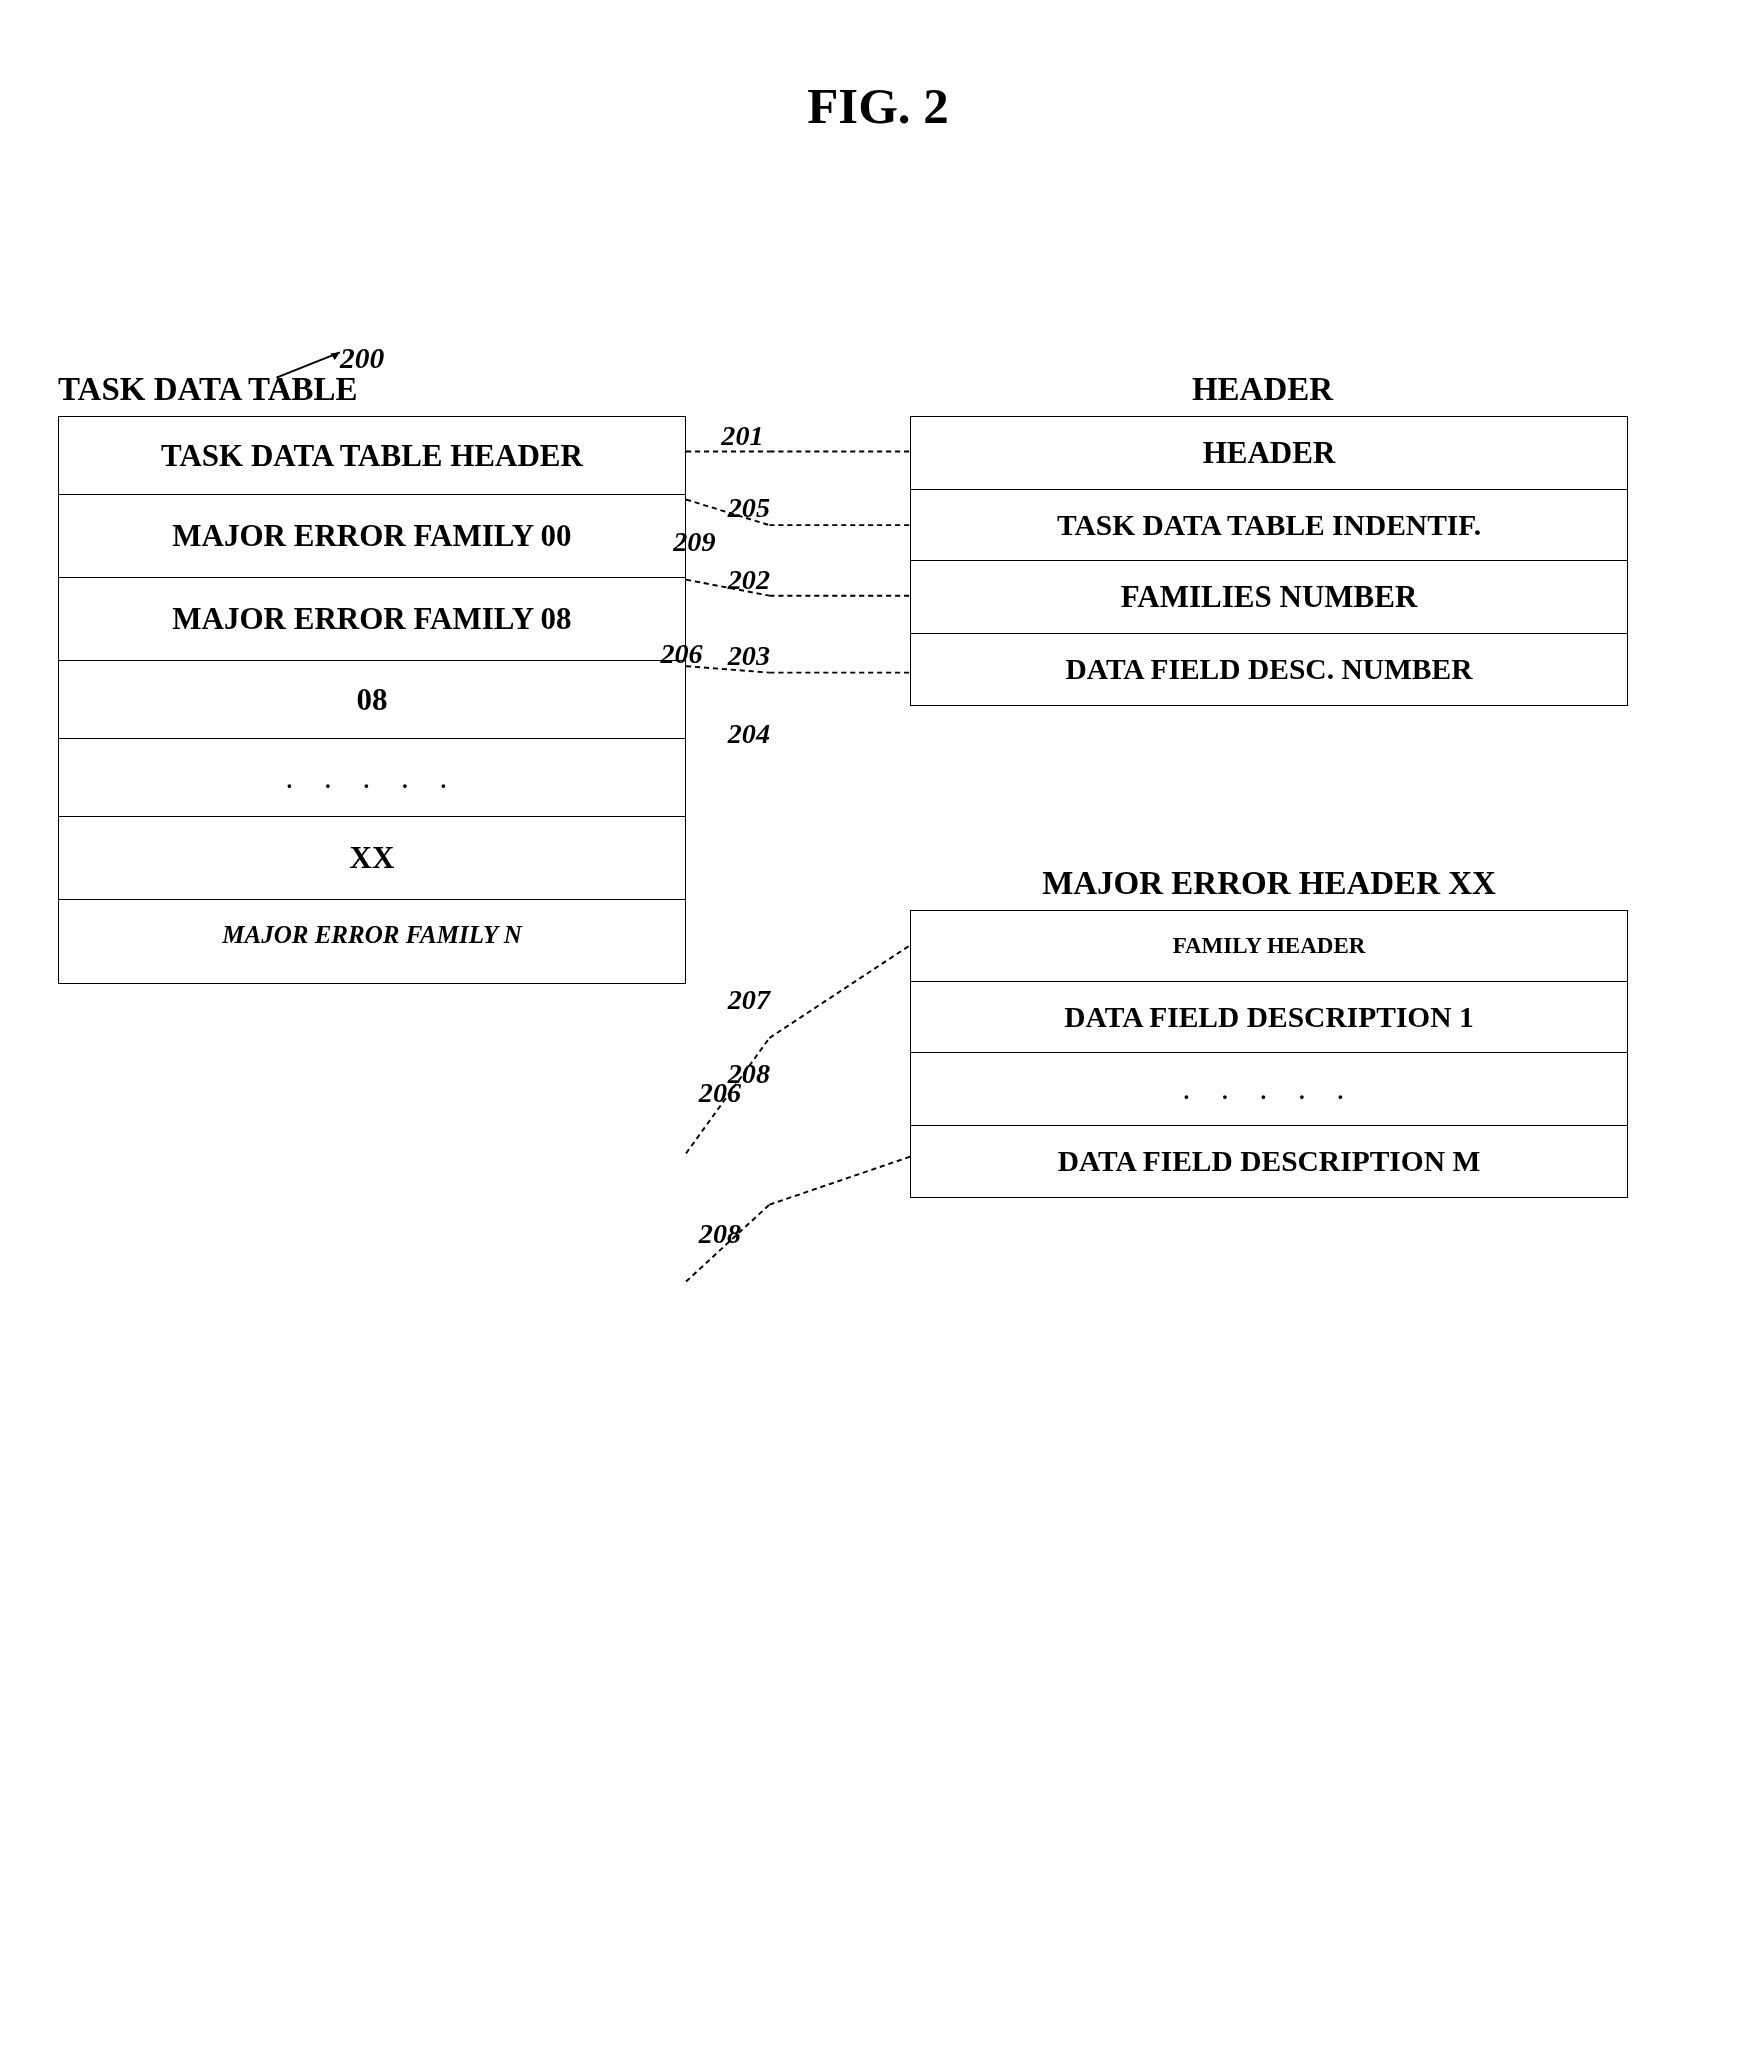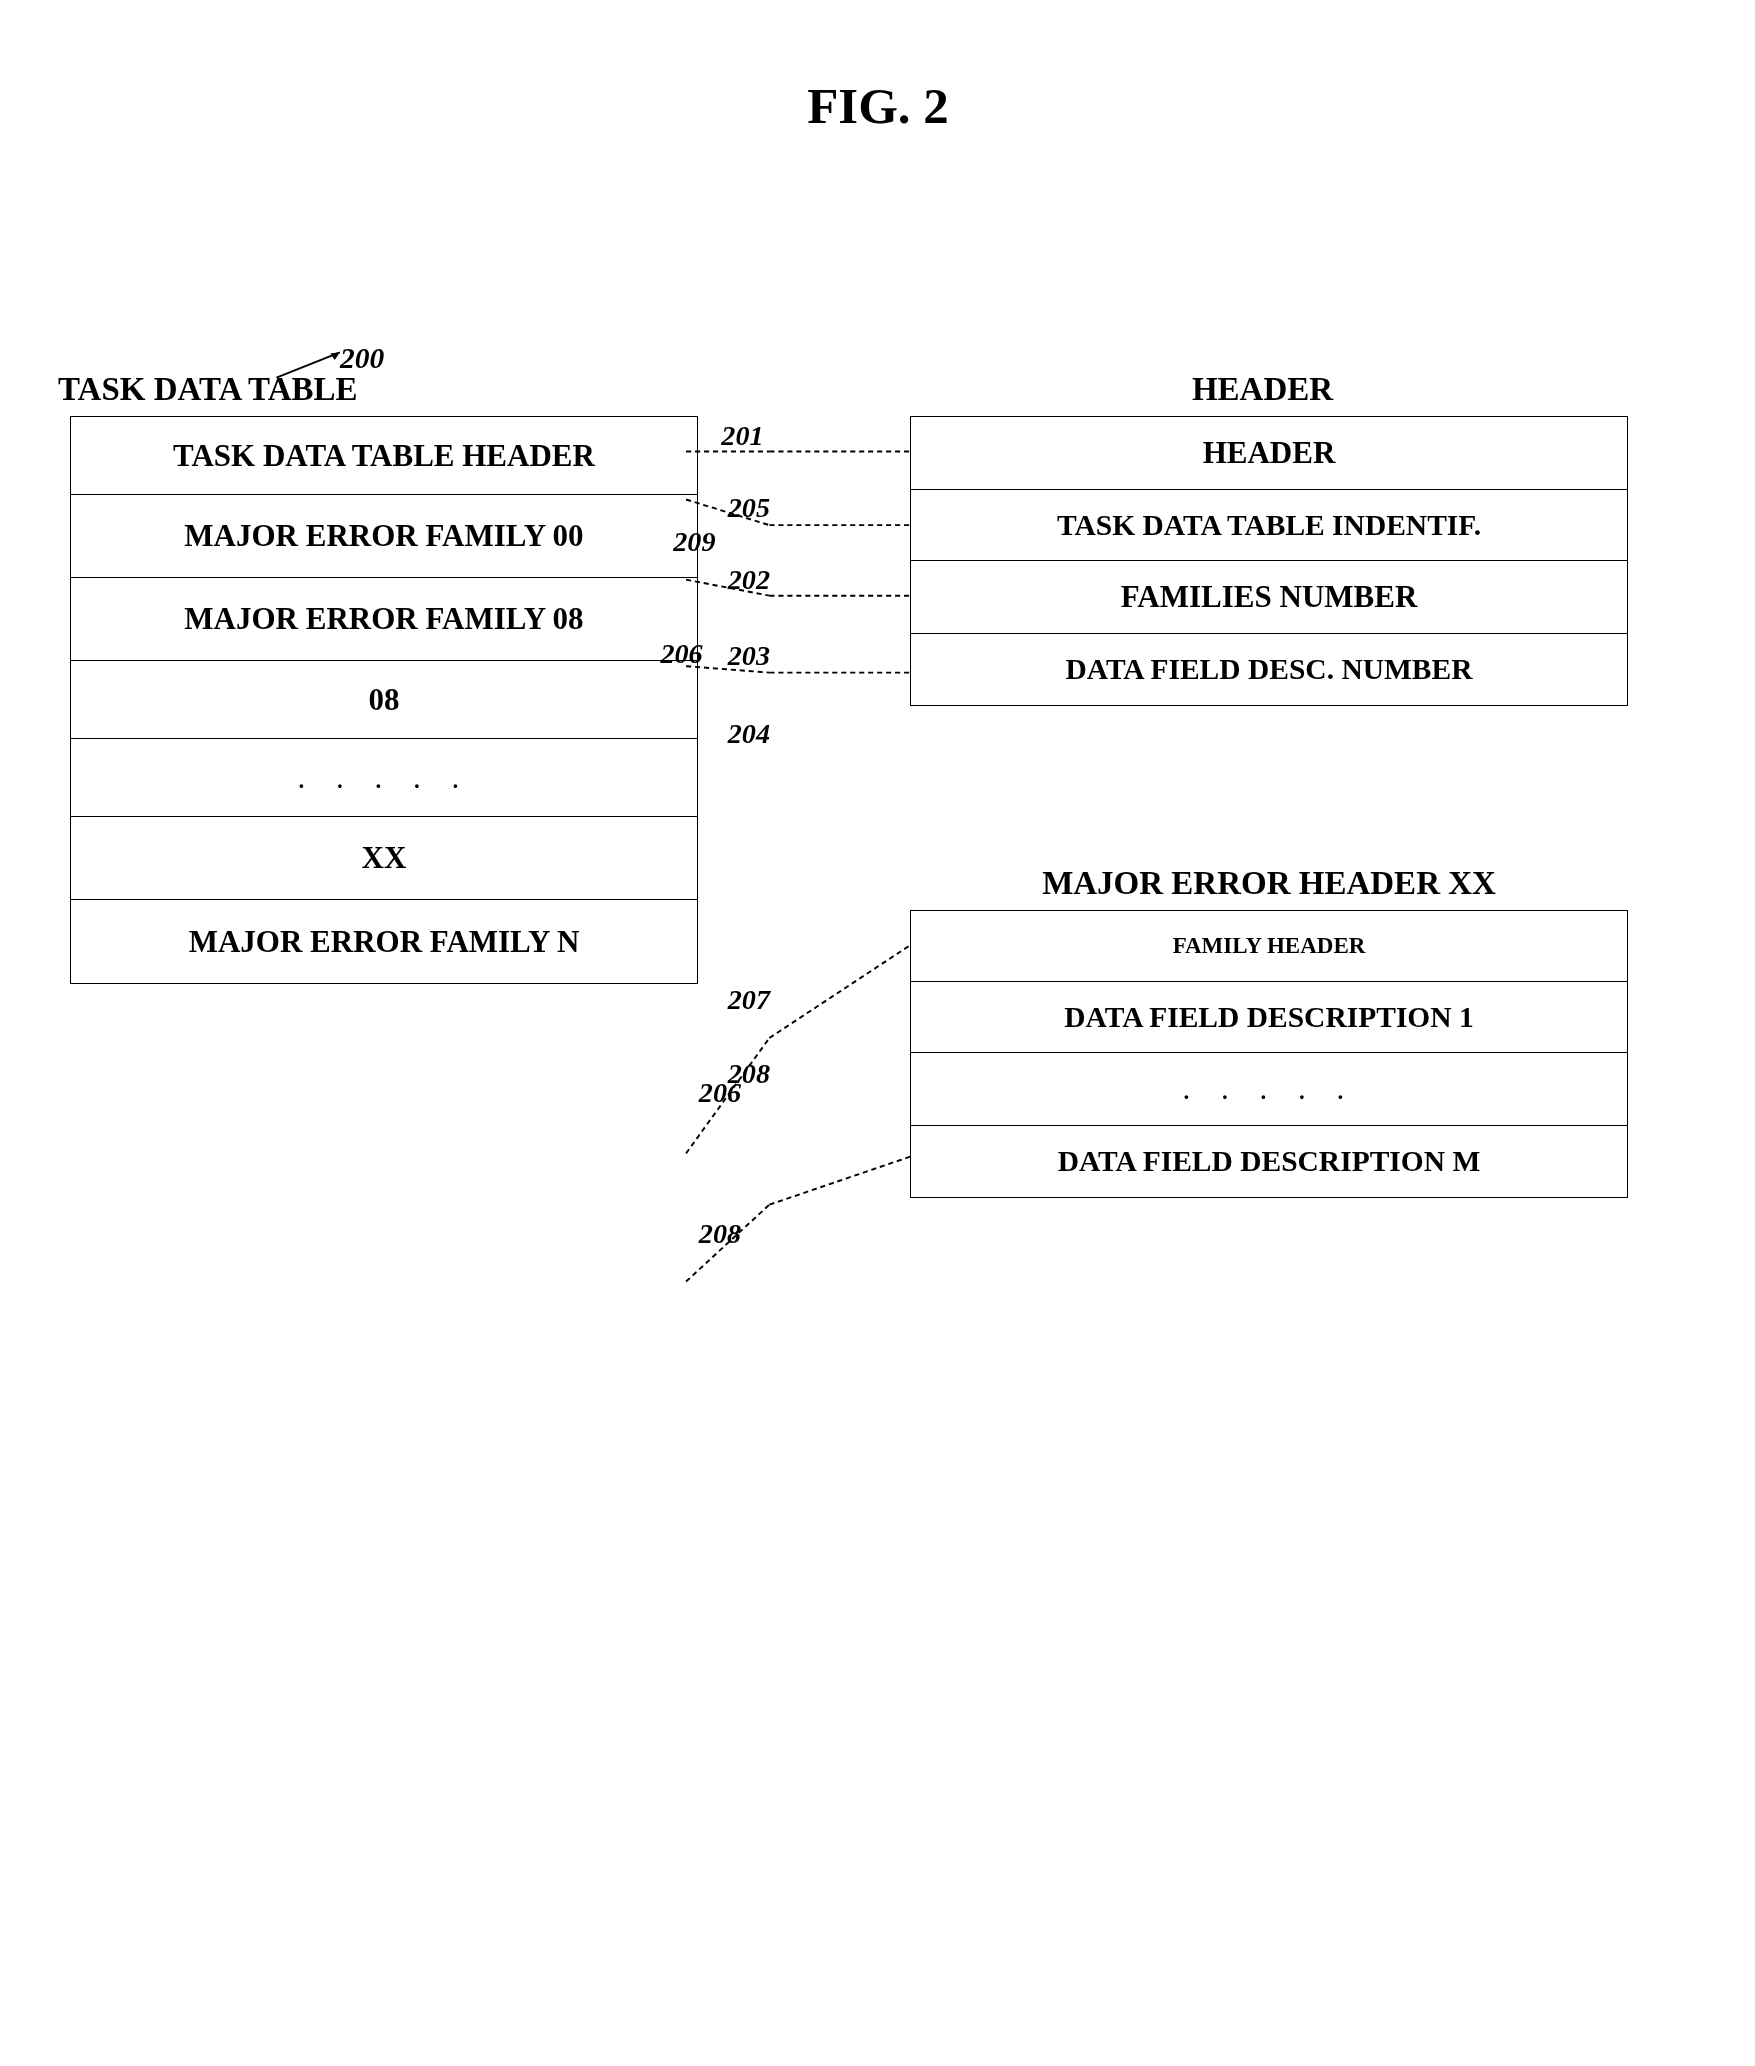--- a/index.html
+++ b/index.html
@@ -31,21 +31,21 @@
 
   <div style="position:absolute; top:163px; left:340px; font-size:29.5px; font-style:italic; font-weight:bold; font-family:'Times New Roman',serif;">200</div>
 
   <svg style="position:absolute; top:167px; left:276px; width:77px; height:38px;" viewBox="0 0 120 60" width="77" height="38">
     <line x1="0" y1="50" x2="100" y2="10" stroke="#000" stroke-width="3"></line>
     <polygon points="100,10 85,12 92,22" fill="#000"></polygon>
   </svg>
 
   <div style="position:absolute; top:192px; left:910px; font-size:33px; font-weight:bold; font-family:'Times New Roman',serif; width:705px; text-align:center;">HEADER</div>
 
-  <div style="position:absolute; top:237px; left:70px; width:628px; border:1.9px solid #000; font-family:'Times New Roman',serif;">
+  <div style="position:absolute; top:237px; left:58px; width:628px; border:1.9px solid #000; font-family:'Times New Roman',serif;">
 
     <div style="border-bottom:1.3px solid #000; padding:20.5px 13px; font-size:31px; font-weight:bold; text-align:center; min-height:71px; display:flex; align-items:center; justify-content:center;">
       <span>TASK DATA TABLE HEADER</span>
     </div>
 
     <div style="border-bottom:1.3px solid #000; padding:20.5px 13px; font-size:31px; font-weight:bold; text-align:center; min-height:83px; display:flex; align-items:center; justify-content:center;">
       <span>MAJOR ERROR FAMILY 00</span>
     </div>
 
     <div style="border-bottom:1.3px solid #000; padding:20.5px 13px; font-size:31px; font-weight:bold; text-align:center; min-height:83px; display:flex; align-items:center; justify-content:center;">
@@ -57,21 +57,21 @@
     </div>
 
     <div style="border-bottom:1.3px solid #000; padding:20.5px 13px; font-size:31px; text-align:center; min-height:71px; display:flex; align-items:center; justify-content:center; letter-spacing:11.5px;">
       <span>. . . . .</span>
     </div>
 
     <div style="border-bottom:1.3px solid #000; padding:20.5px 13px; font-size:31px; font-weight:bold; text-align:center; min-height:83px; display:flex; align-items:center; justify-content:center;">
       <span>XX</span>
     </div>
 
-    <div style="padding:20.5px 13px; font-size:31px; font-weight:bold; text-align:center; min-height:83px; display:flex; align-items:center; justify-content:center;">
+    <div style="padding:20.5px 13px; font-size:25px; font-weight:bold; text-align:center; min-height:83px; display:flex; align-items:flex-start; justify-content:center;font-style:italic;">
       <span>MAJOR ERROR FAMILY N</span>
     </div>
 
   </div>
 
   <div style="position:absolute; top:237px; left:910px; width:718px; border:1.9px solid #000; font-family:'Times New Roman',serif;">
 
     <div style="border-bottom:1.3px solid #000; padding:18px 13px; font-size:31px; font-weight:bold; text-align:center; min-height:71px; display:flex; align-items:center; justify-content:center;">
       <span>HEADER</span>
     </div>

